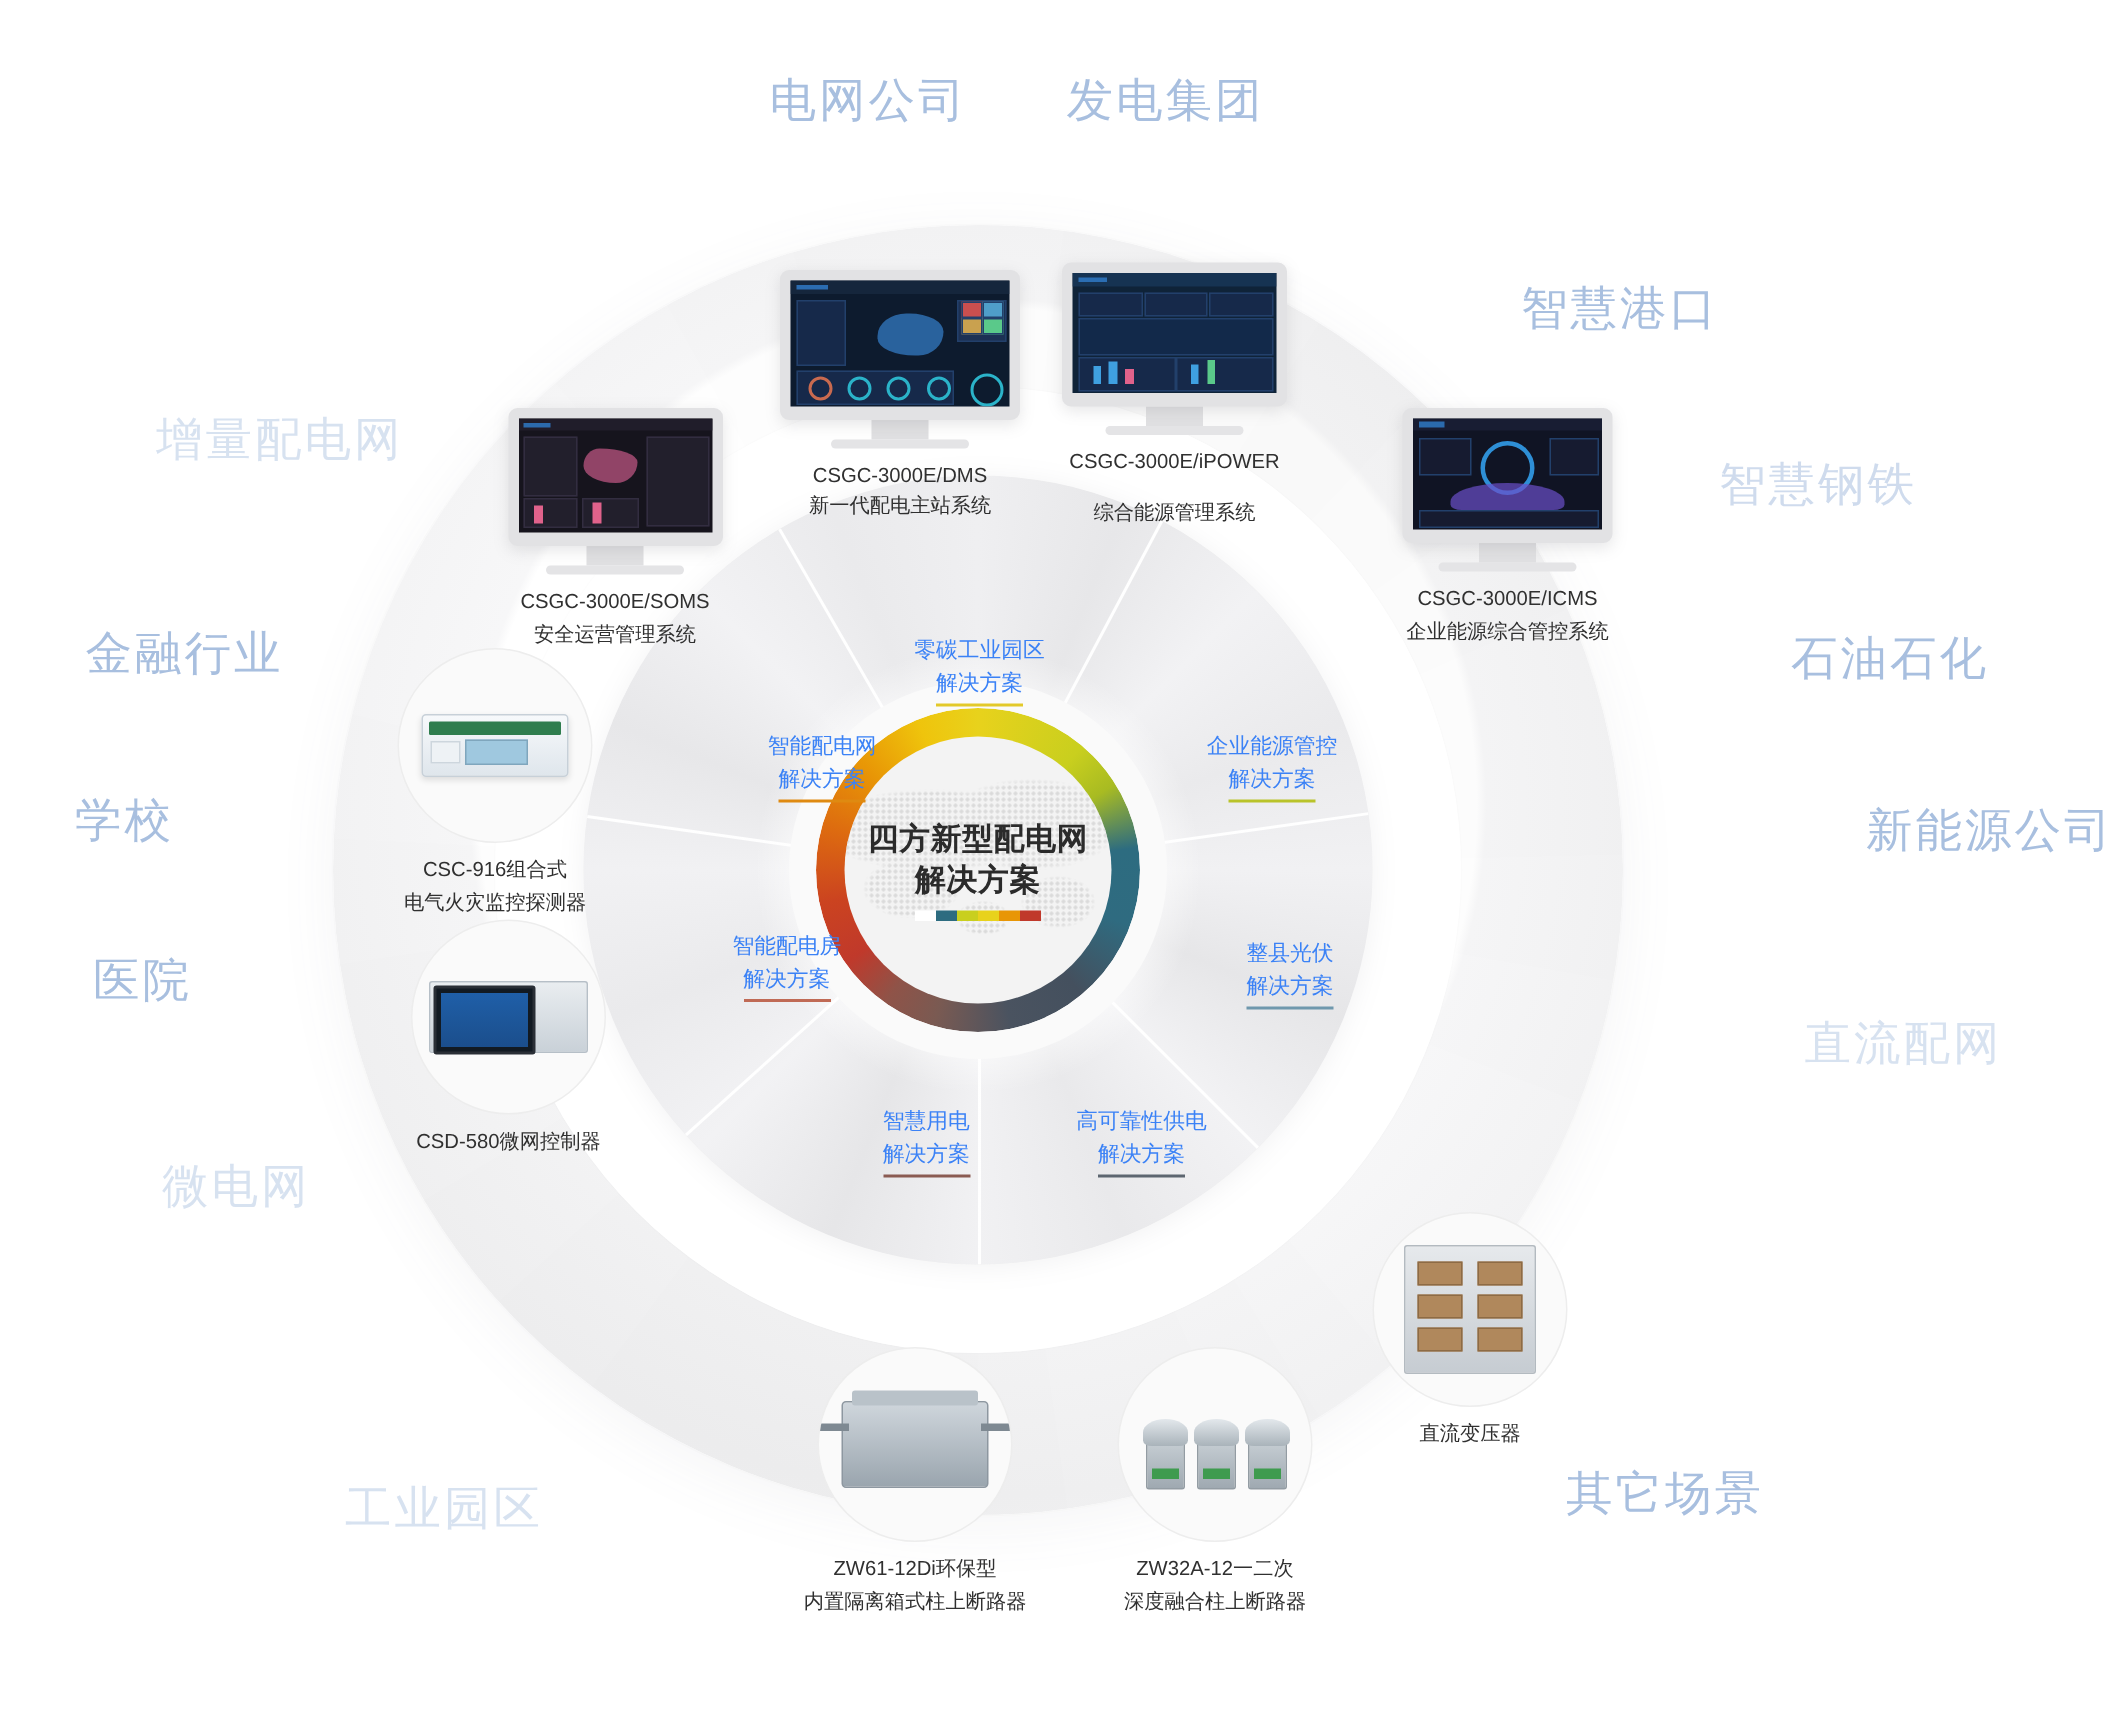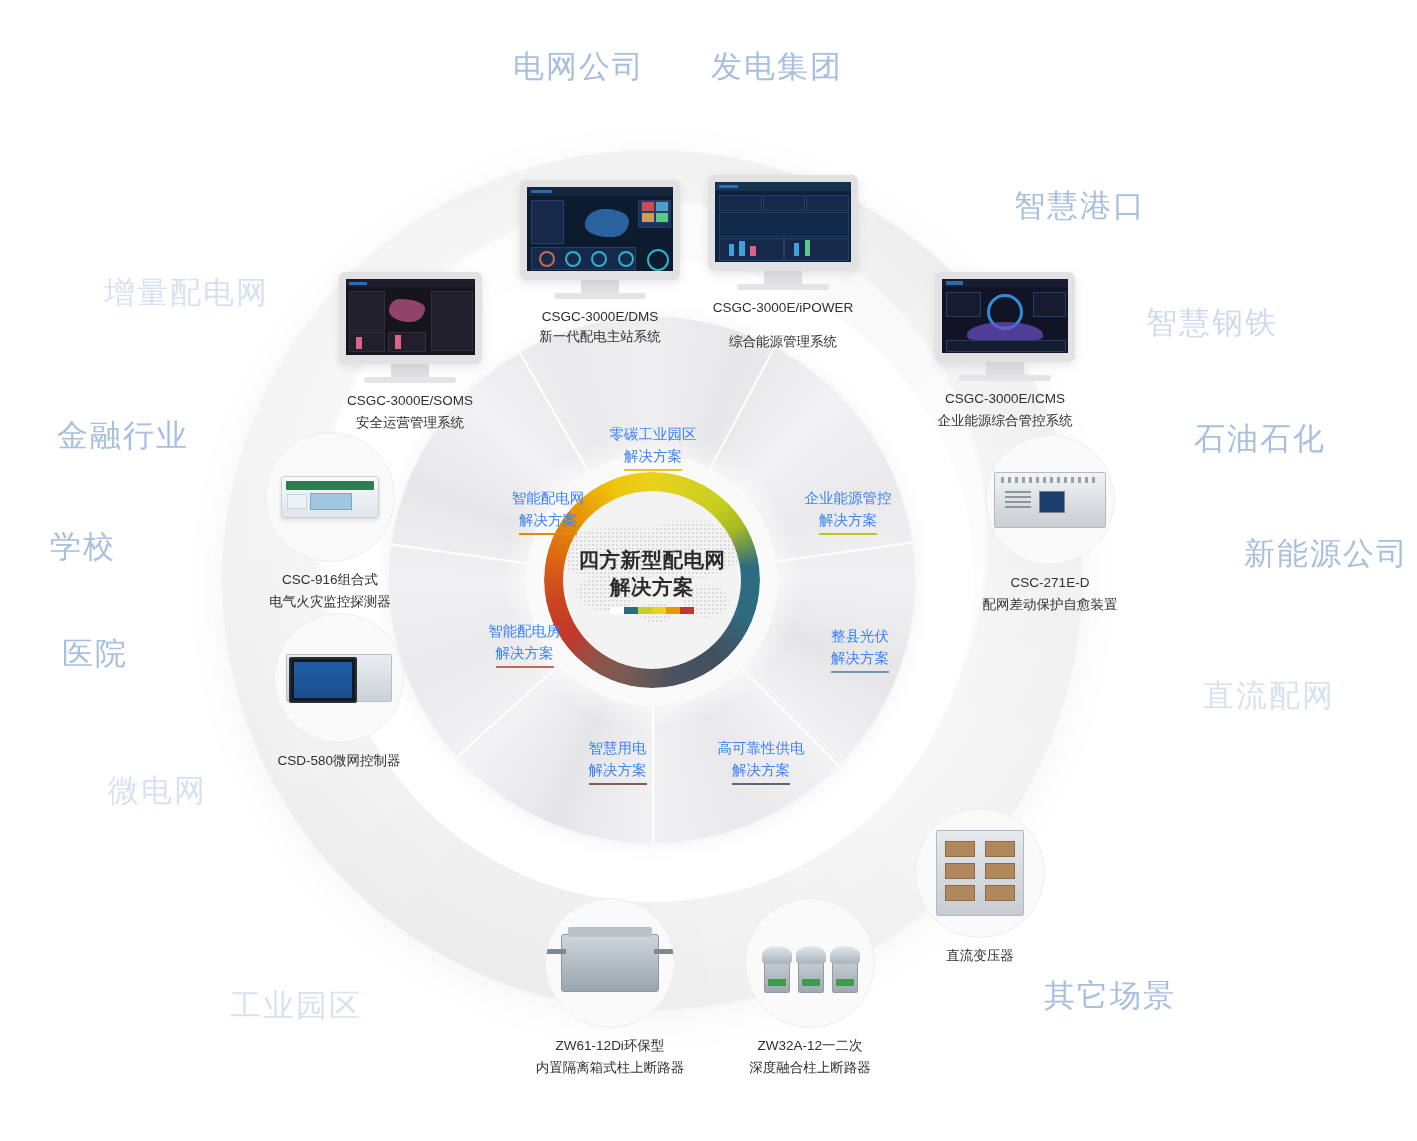--- a/index.html
+++ b/index.html
@@ -441,25 +441,14 @@
         <div class="cell" style="left:8px;top:32px;width:28px;height:14px;"></div>
         <div class="cell" style="left:48px;top:32px;width:28px;height:14px;"></div>
         <div class="cell" style="left:8px;top:54px;width:28px;height:14px;"></div>
         <div class="cell" style="left:48px;top:54px;width:28px;height:14px;"></div>
       </div>
     </div>
     <div class="cap">直流变压器</div>
   </div>
 
 
-  <div class="node" style="left:955px;top:435px;width:200px;margin-left:-5px;">
-    <div class="bubble">
-      <div class="dev dev-271">
-        <div class="vents"></div>
-          <div class="leds"></div>
-          <div class="lcd"></div>
-      </div>
-    </div>
-    <div class="cap">CSC-271E-D</div>
-    <div class="cap" style="margin-top:2px;">配网差动保护自愈装置</div>
-  </div>
 
 </div>
 
 </body></html>

